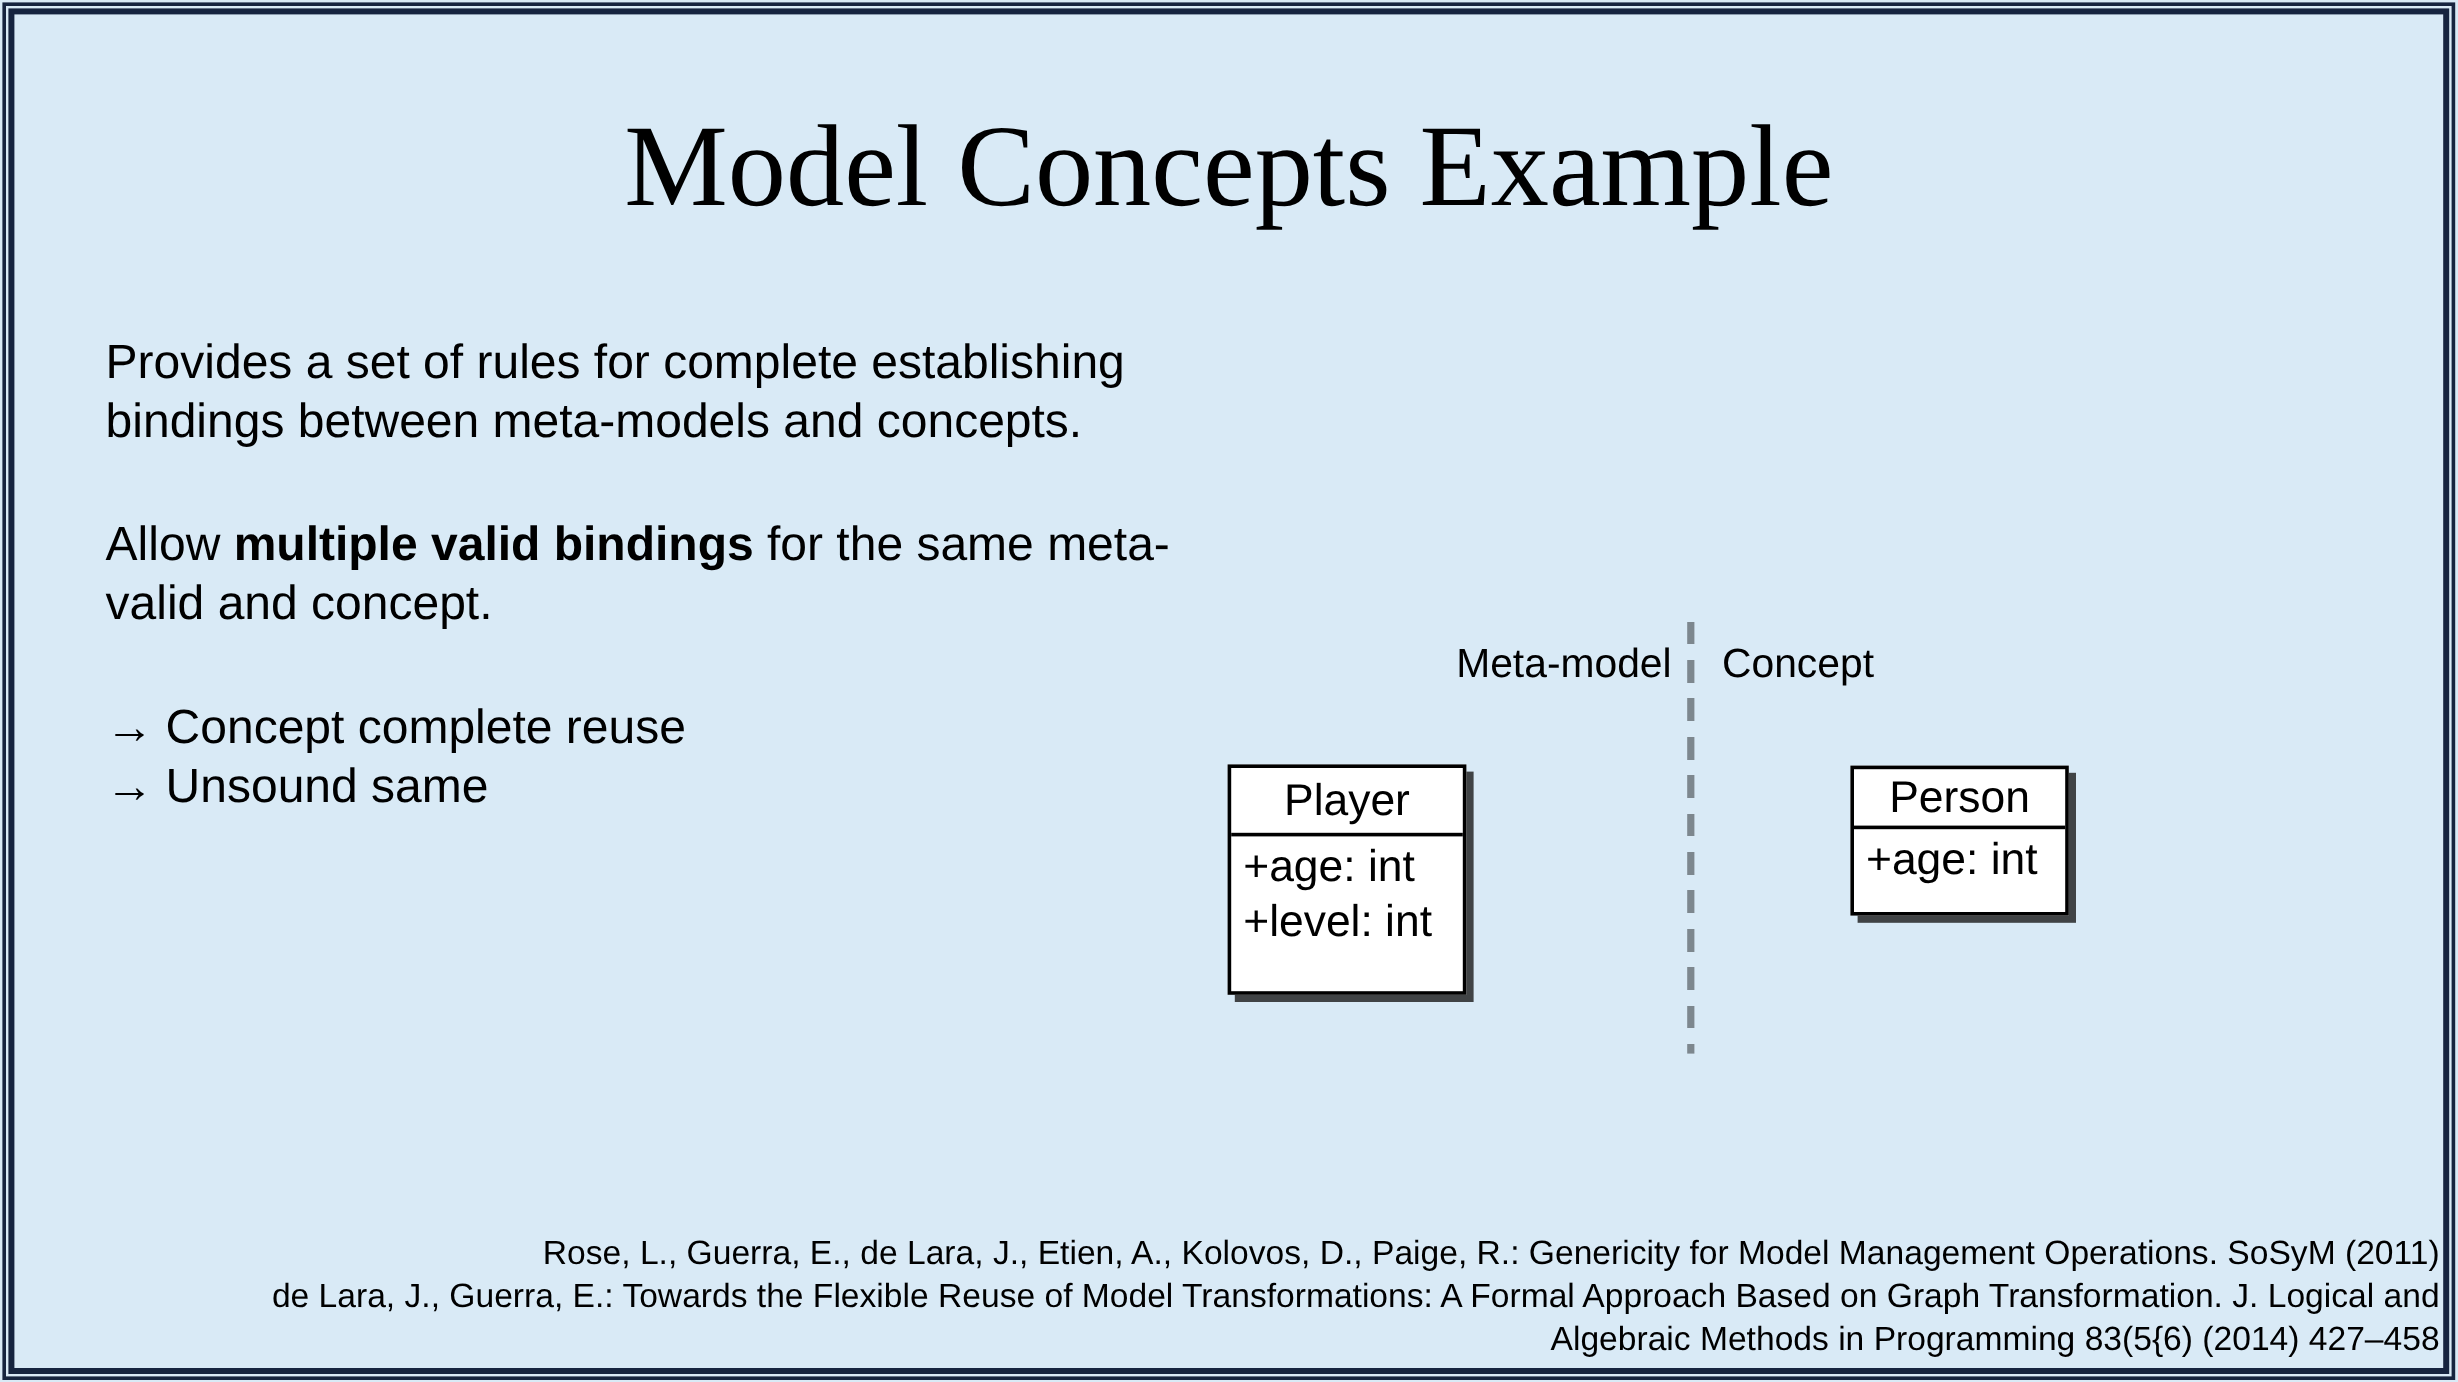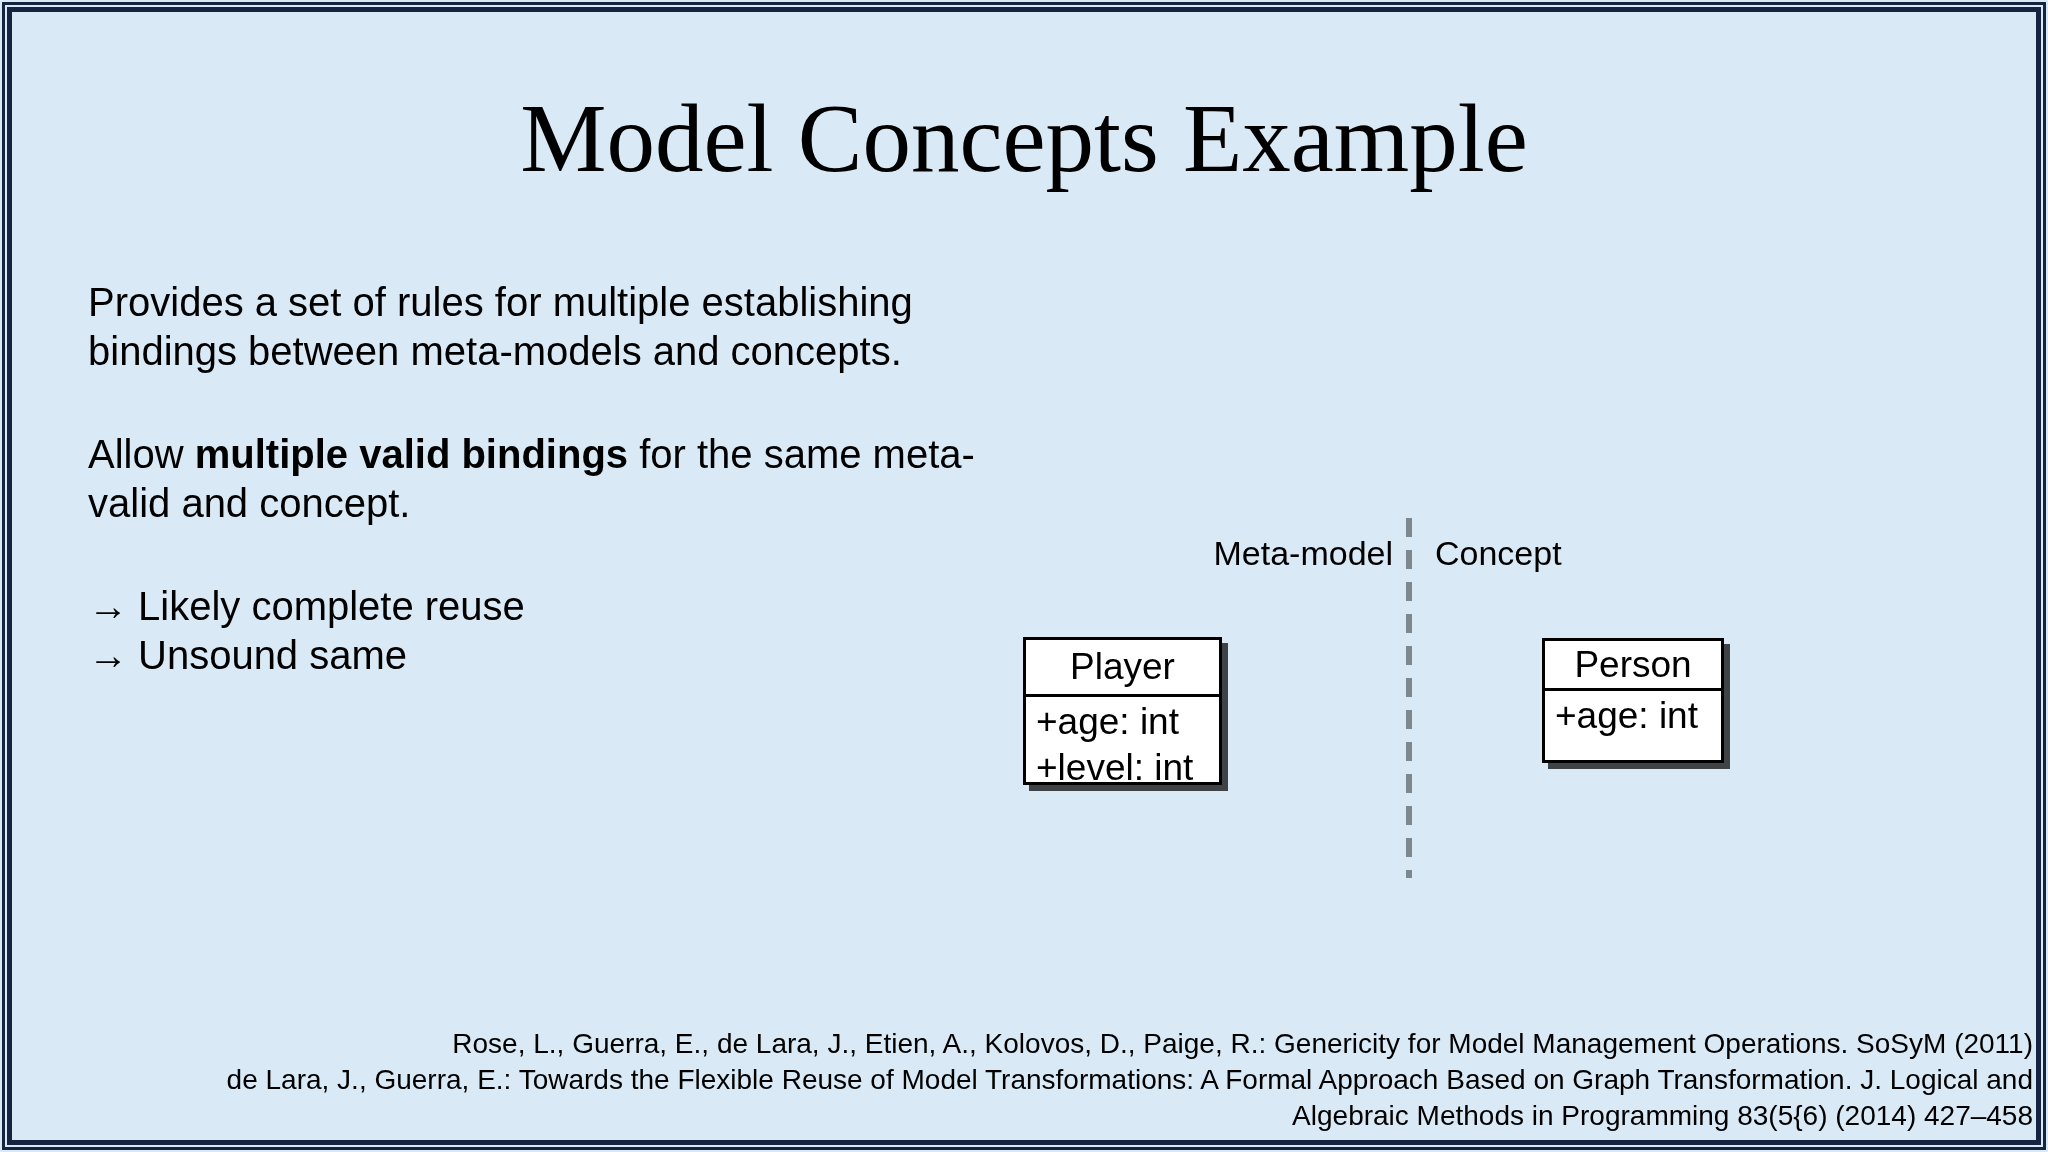--- a/index.html
+++ b/index.html
@@ -101,21 +101,21 @@
     justify-content: center;
     border-bottom: 3px solid #000;
     font-size: 37px;
   }
   .uml-box .uml-attrs {
     padding: 2px 4px 0 10px;
     font-size: 37px;
     line-height: 46px;
     white-space: nowrap;
   }
-  .box-player { left: 1023px; top: 637px; width: 199px; height: 148px; }
+  .box-player { left: 1023px; top: 637px; width: 199px; height: 192px; }
   .box-player .uml-name { height: 57px; }
   .box-person { left: 1542px; top: 638px; width: 182px; height: 125px; }
   .box-person .uml-name { height: 50px; }
 
   
   .citation {
     position: absolute;
     left: 20px; right: 15px; top: 1026px;
     text-align: right;
     font-size: 28px;
@@ -129,29 +129,29 @@
 
 <div class="slide">
 
   <div class="frame-outer"></div>
   <div class="frame-inner"></div>
 
   <div class="title">Model Concepts Example</div>
 
   <div class="body-text">
     <p>
-      <span class="line">Provides a set of rules for multiple establishing</span>
+      <span class="line">Provides a set of rules for complete establishing</span>
       <span class="line">bindings between meta-models and concepts.</span>
     </p>
     <p>
       <span class="line"><span>Allow </span><b>multiple valid bindings</b><span> for the same meta-</span></span>
       <span class="line">valid and concept.</span>
     </p>
     <div class="bullet-list">
-      <span class="bullet"><span class="arrow-glyph">→</span><span>Likely complete reuse</span></span>
+      <span class="bullet"><span class="arrow-glyph">→</span><span>Concept complete reuse</span></span>
       <span class="bullet"><span class="arrow-glyph">→</span><span>Unsound same</span></span>
     </div>
   </div>
 
   <div class="diagram-label label-metamodel">Meta-model</div>
 
   <div class="diagram-label label-concept">Concept</div>
 
   <div class="divider"></div>
 

